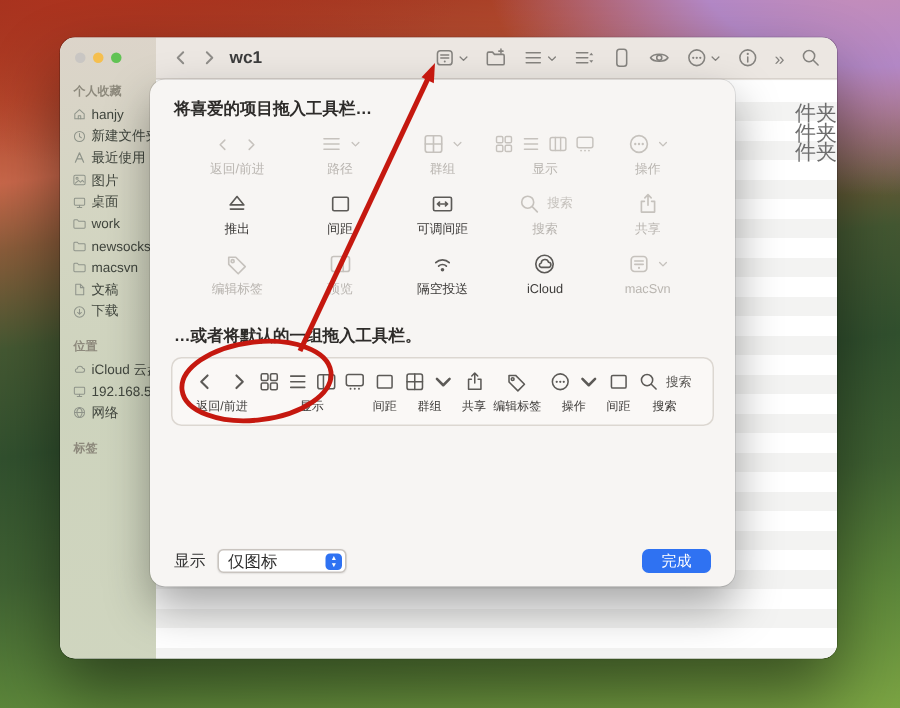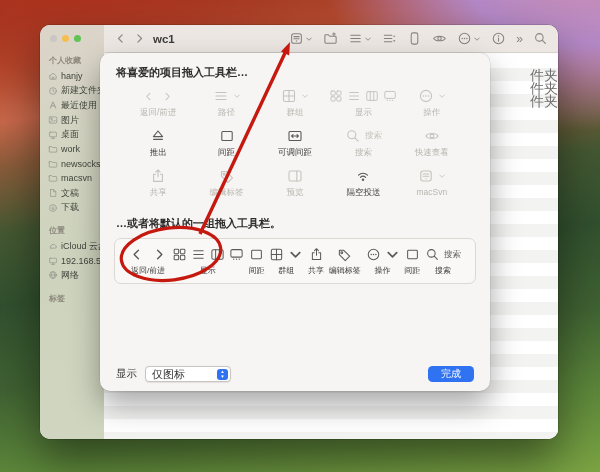--- a/index.html
+++ b/index.html
@@ -463,31 +463,20 @@
               </svg>
             </span>
             <span class="ph-text">搜索</span>
           </span>
           <span class="lb">搜索</span>
         </div>
         <div class="pal-item muted">
           <span class="icon-row">
             <span style="display: flex;">
               <svg viewBox="0 0 16 16" fill="none" stroke="currentColor" stroke-width="1.1" stroke-linecap="round" stroke-linejoin="round">
-                <path d="M1.8 8C3.9 4.7 12.1 4.7 14.2 8 12.1 11.3 3.9 11.3 1.8 8z"></path>
-                <circle cx="8" cy="8" r="1.8"></circle>
-              </svg>
-            </span>
-          </span>
-          <span class="lb">快速查看</span>
-        </div>
-        <div class="pal-item muted">
-          <span class="icon-row">
-            <span style="display: flex;">
-              <svg viewBox="0 0 16 16" fill="none" stroke="currentColor" stroke-width="1.1" stroke-linecap="round" stroke-linejoin="round">
                 <path d="M5.6 6.2H3.6v7.2h8.8V6.2h-2"></path>
                 <path d="M8 1.8v7M8 1.8 5.9 3.9M8 1.8l2.1 2.1"></path>
               </svg>
             </span>
           </span>
           <span class="lb">共享</span>
         </div>
         <div class="pal-item muted">
           <span class="icon-row">
             <span style="display: flex;">
@@ -513,20 +502,31 @@
         <div class="pal-item">
           <span class="icon-row">
             <span style="display: flex;">
               <svg viewBox="0 0 16 16" fill="none" stroke="currentColor" stroke-width="1.1" stroke-linecap="round" stroke-linejoin="round">
                 <circle cx="8" cy="11.8" r="1.2" fill="currentColor" stroke="none"></circle>
                 <path d="M5.4 9.4a3.7 3.7 0 0 1 5.2 0M3.5 7.1a6.4 6.4 0 0 1 9 0"></path>
               </svg>
             </span>
           </span>
           <span class="lb">隔空投送</span>
+        </div>
+        <div class="pal-item">
+          <span class="icon-row">
+            <span style="display: flex;">
+              <svg viewBox="0 0 16 16" fill="none" stroke="currentColor" stroke-width="1.1" stroke-linecap="round" stroke-linejoin="round">
+                <circle cx="8" cy="8" r="5.8"></circle>
+                <path d="M5.6 10.2h4.8a1.7 1.7 0 0 0 .3-3.4 2.5 2.5 0 0 0-4.9.5 1.5 1.5 0 0 0-.2 2.9z"></path>
+              </svg>
+            </span>
+          </span>
+          <span class="lb">iCloud</span>
         </div>
         <div class="pal-item muted">
           <span class="icon-row">
             <span style="display: flex;">
               <svg viewBox="0 0 16 16" fill="none" stroke="currentColor" stroke-width="1.1" stroke-linecap="round" stroke-linejoin="round">
                 <rect x="2.8" y="3" width="10.4" height="10" rx="2.2"></rect>
                 <path d="M5.2 6h5.6M5.2 8.2h5.6"></path>
                 <circle cx="8" cy="10.6" r=".7" fill="currentColor" stroke="none"></circle>
               </svg>
             </span>

